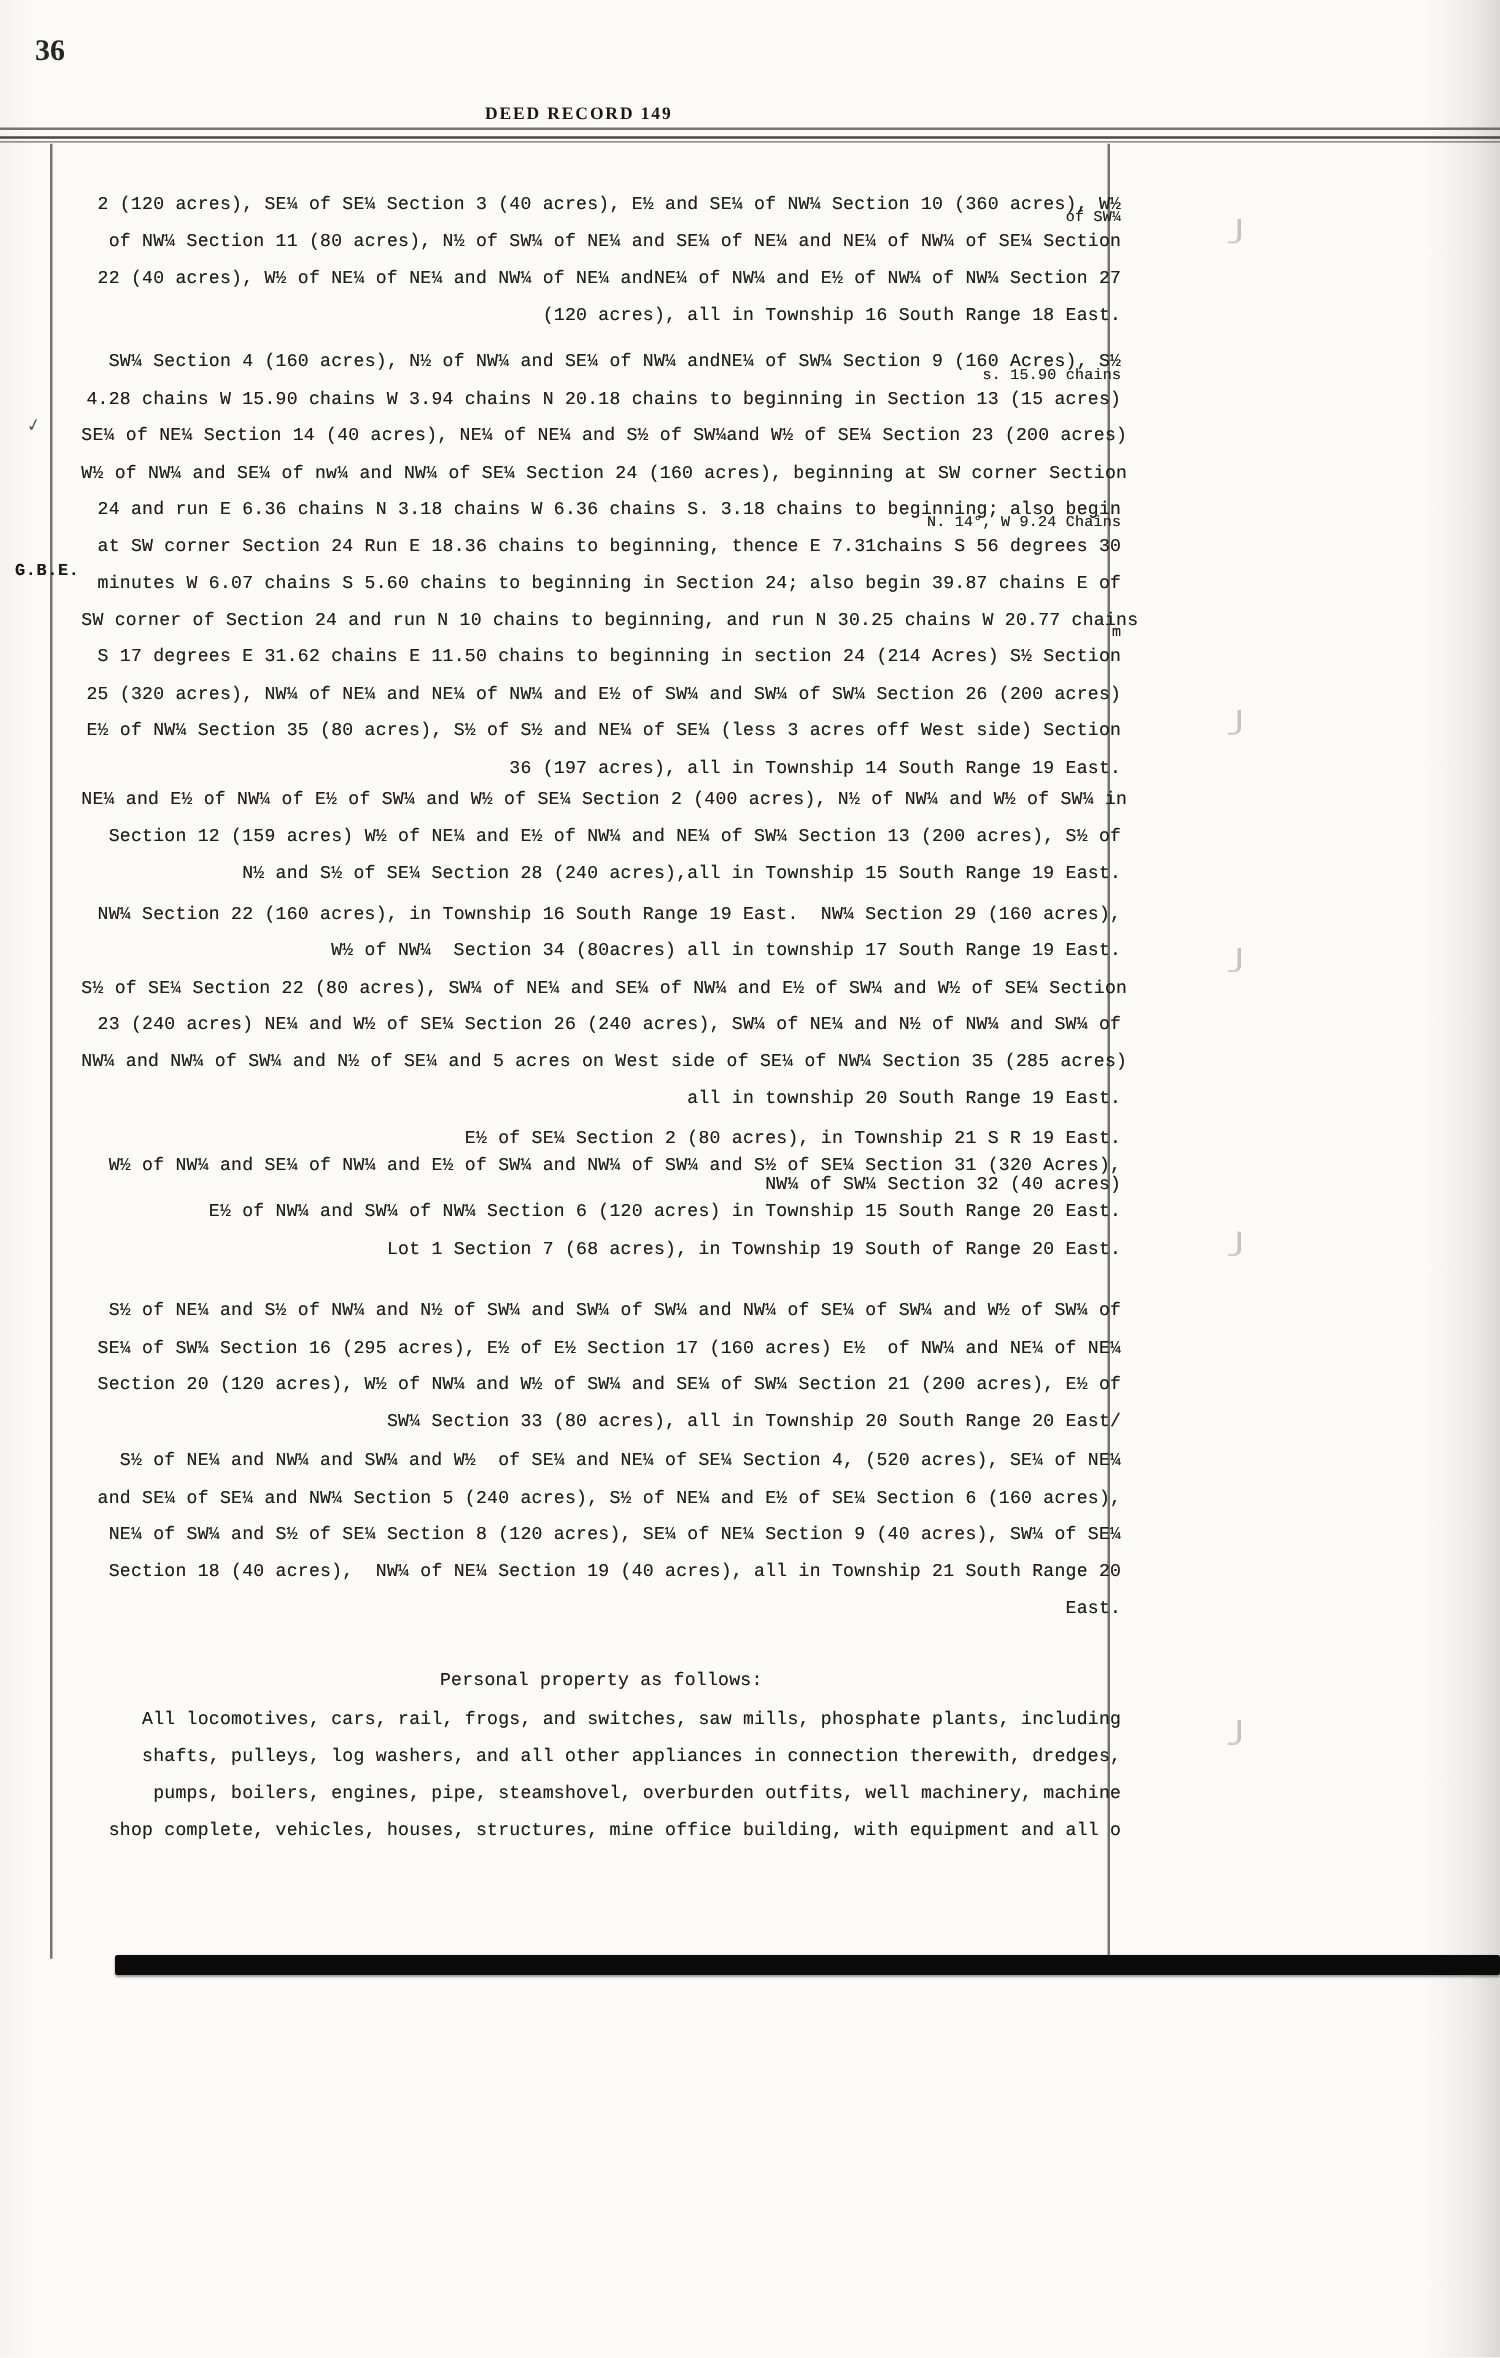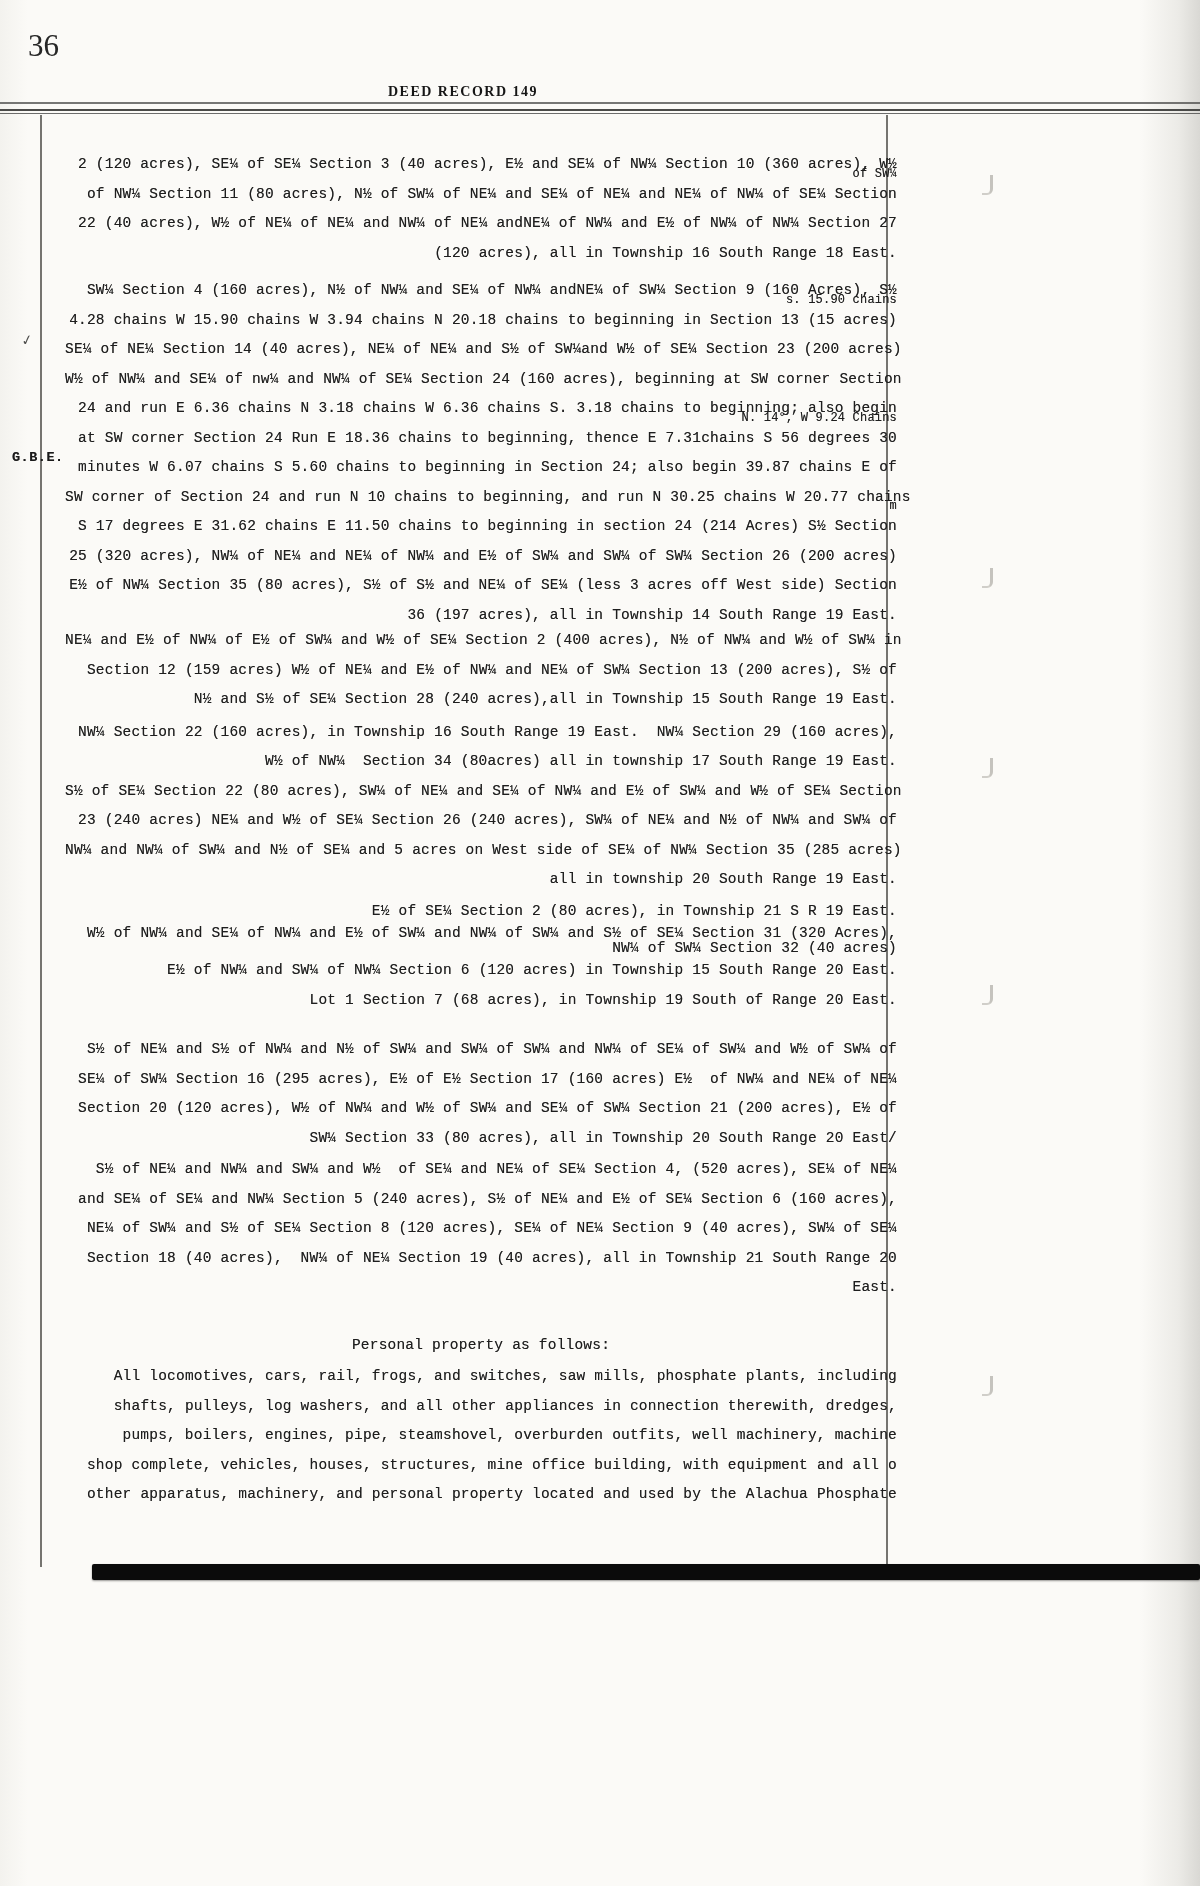--- a/index.html
+++ b/index.html
@@ -12,21 +12,21 @@
     overflow:hidden;
   }
   .page {
     position:absolute; inset:0;
     background:
       linear-gradient(90deg, #f3f2ee 0px, #fbfaf7 28px, #fbfaf7 1140px, #ecebe7 1178px, #d9d8d4 1200px);
   }
   .pageno {
     position:absolute; left:28px; top:28px;
     font-family:"Liberation Serif","DejaVu Serif",serif;
-    font-size:31px; font-weight:normal; color:#262626;
+    font-size:24px; font-weight:bold; color:#262626;
   }
   .header-title {
     position:absolute; top:84px; left:40px; width:846px;
     text-align:center;
     font-family:"Liberation Serif","DejaVu Serif",serif;
     font-size:14px; font-weight:bold; letter-spacing:1.5px; color:#161616;
   }
   .hrule { position:absolute; left:0; width:1200px; background:#4a4a48; }
   .hrule.a { top:102px; height:2px; opacity:.75; }
   .hrule.b { top:109px; height:2px; }
@@ -132,21 +132,20 @@
       <div class="line normal" style="margin-top: 2px;">S½ of NE¼ and NW¼ and SW¼ and W½  of SE¼ and NE¼ of SE¼ Section 4, (520 acres), SE¼ of NE¼</div>
       <div class="line normal">and SE¼ of SE¼ and NW¼ Section 5 (240 acres), S½ of NE¼ and E½ of SE¼ Section 6 (160 acres),</div>
       <div class="line normal">NE¼ of SW¼ and S½ of SE¼ Section 8 (120 acres), SE¼ of NE¼ Section 9 (40 acres), SW¼ of SE¼</div>
       <div class="line normal">Section 18 (40 acres),  NW¼ of NE¼ Section 19 (40 acres), all in Township 21 South Range 20</div>
       <div class="line normal">East.</div>
       <div class="line center" style="margin-top: 28px;">Personal property as follows:</div>
       <div class="line normal" style="margin-top: 2px;">All locomotives, cars, rail, frogs, and switches, saw mills, phosphate plants, including</div>
       <div class="line normal">shafts, pulleys, log washers, and all other appliances in connection therewith, dredges,</div>
       <div class="line normal">pumps, boilers, engines, pipe, steamshovel, overburden outfits, well machinery, machine</div>
       <div class="line normal">shop complete, vehicles, houses, structures, mine office building, with equipment and all o</div>
-      <div class="line normal">other apparatus, machinery, and personal property located and used by the Alachua Phosphate</div>
     </div>
 
   <div class="fold-mark" style="top:175px"></div>
   <div class="fold-mark" style="top:568px"></div>
   <div class="fold-mark" style="top:758px"></div>
   <div class="fold-mark" style="top:985px"></div>
   <div class="fold-mark" style="top:1376px"></div>
 
   <div class="bottom-strip"></div>
 

